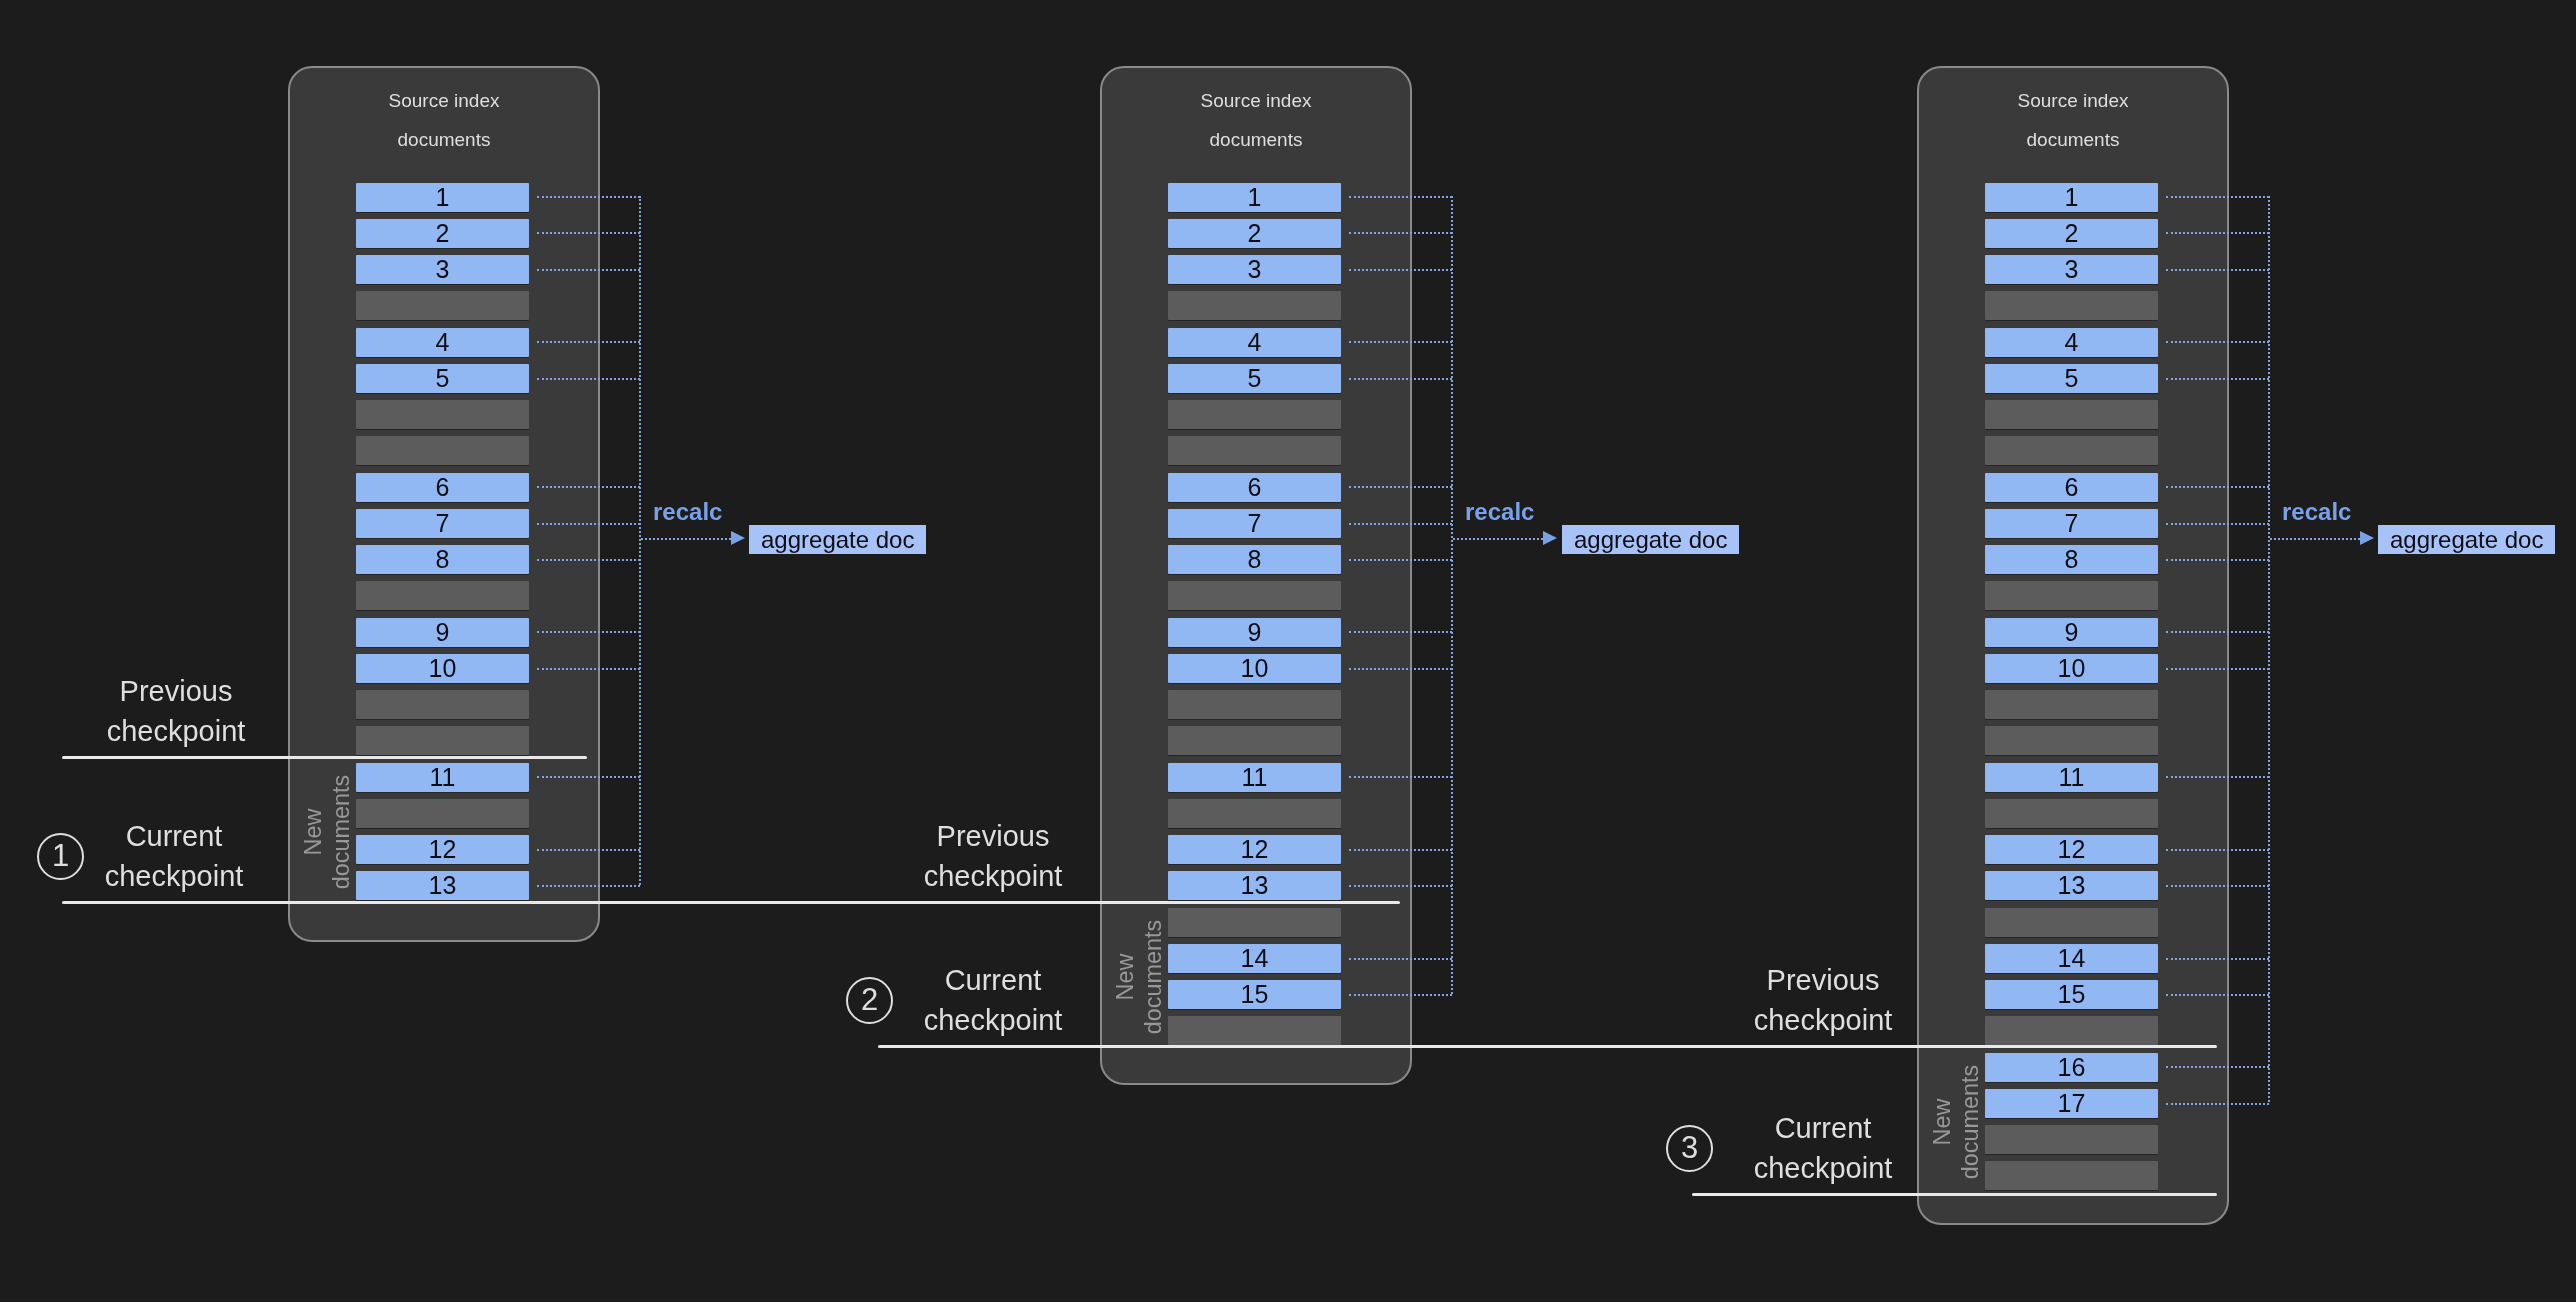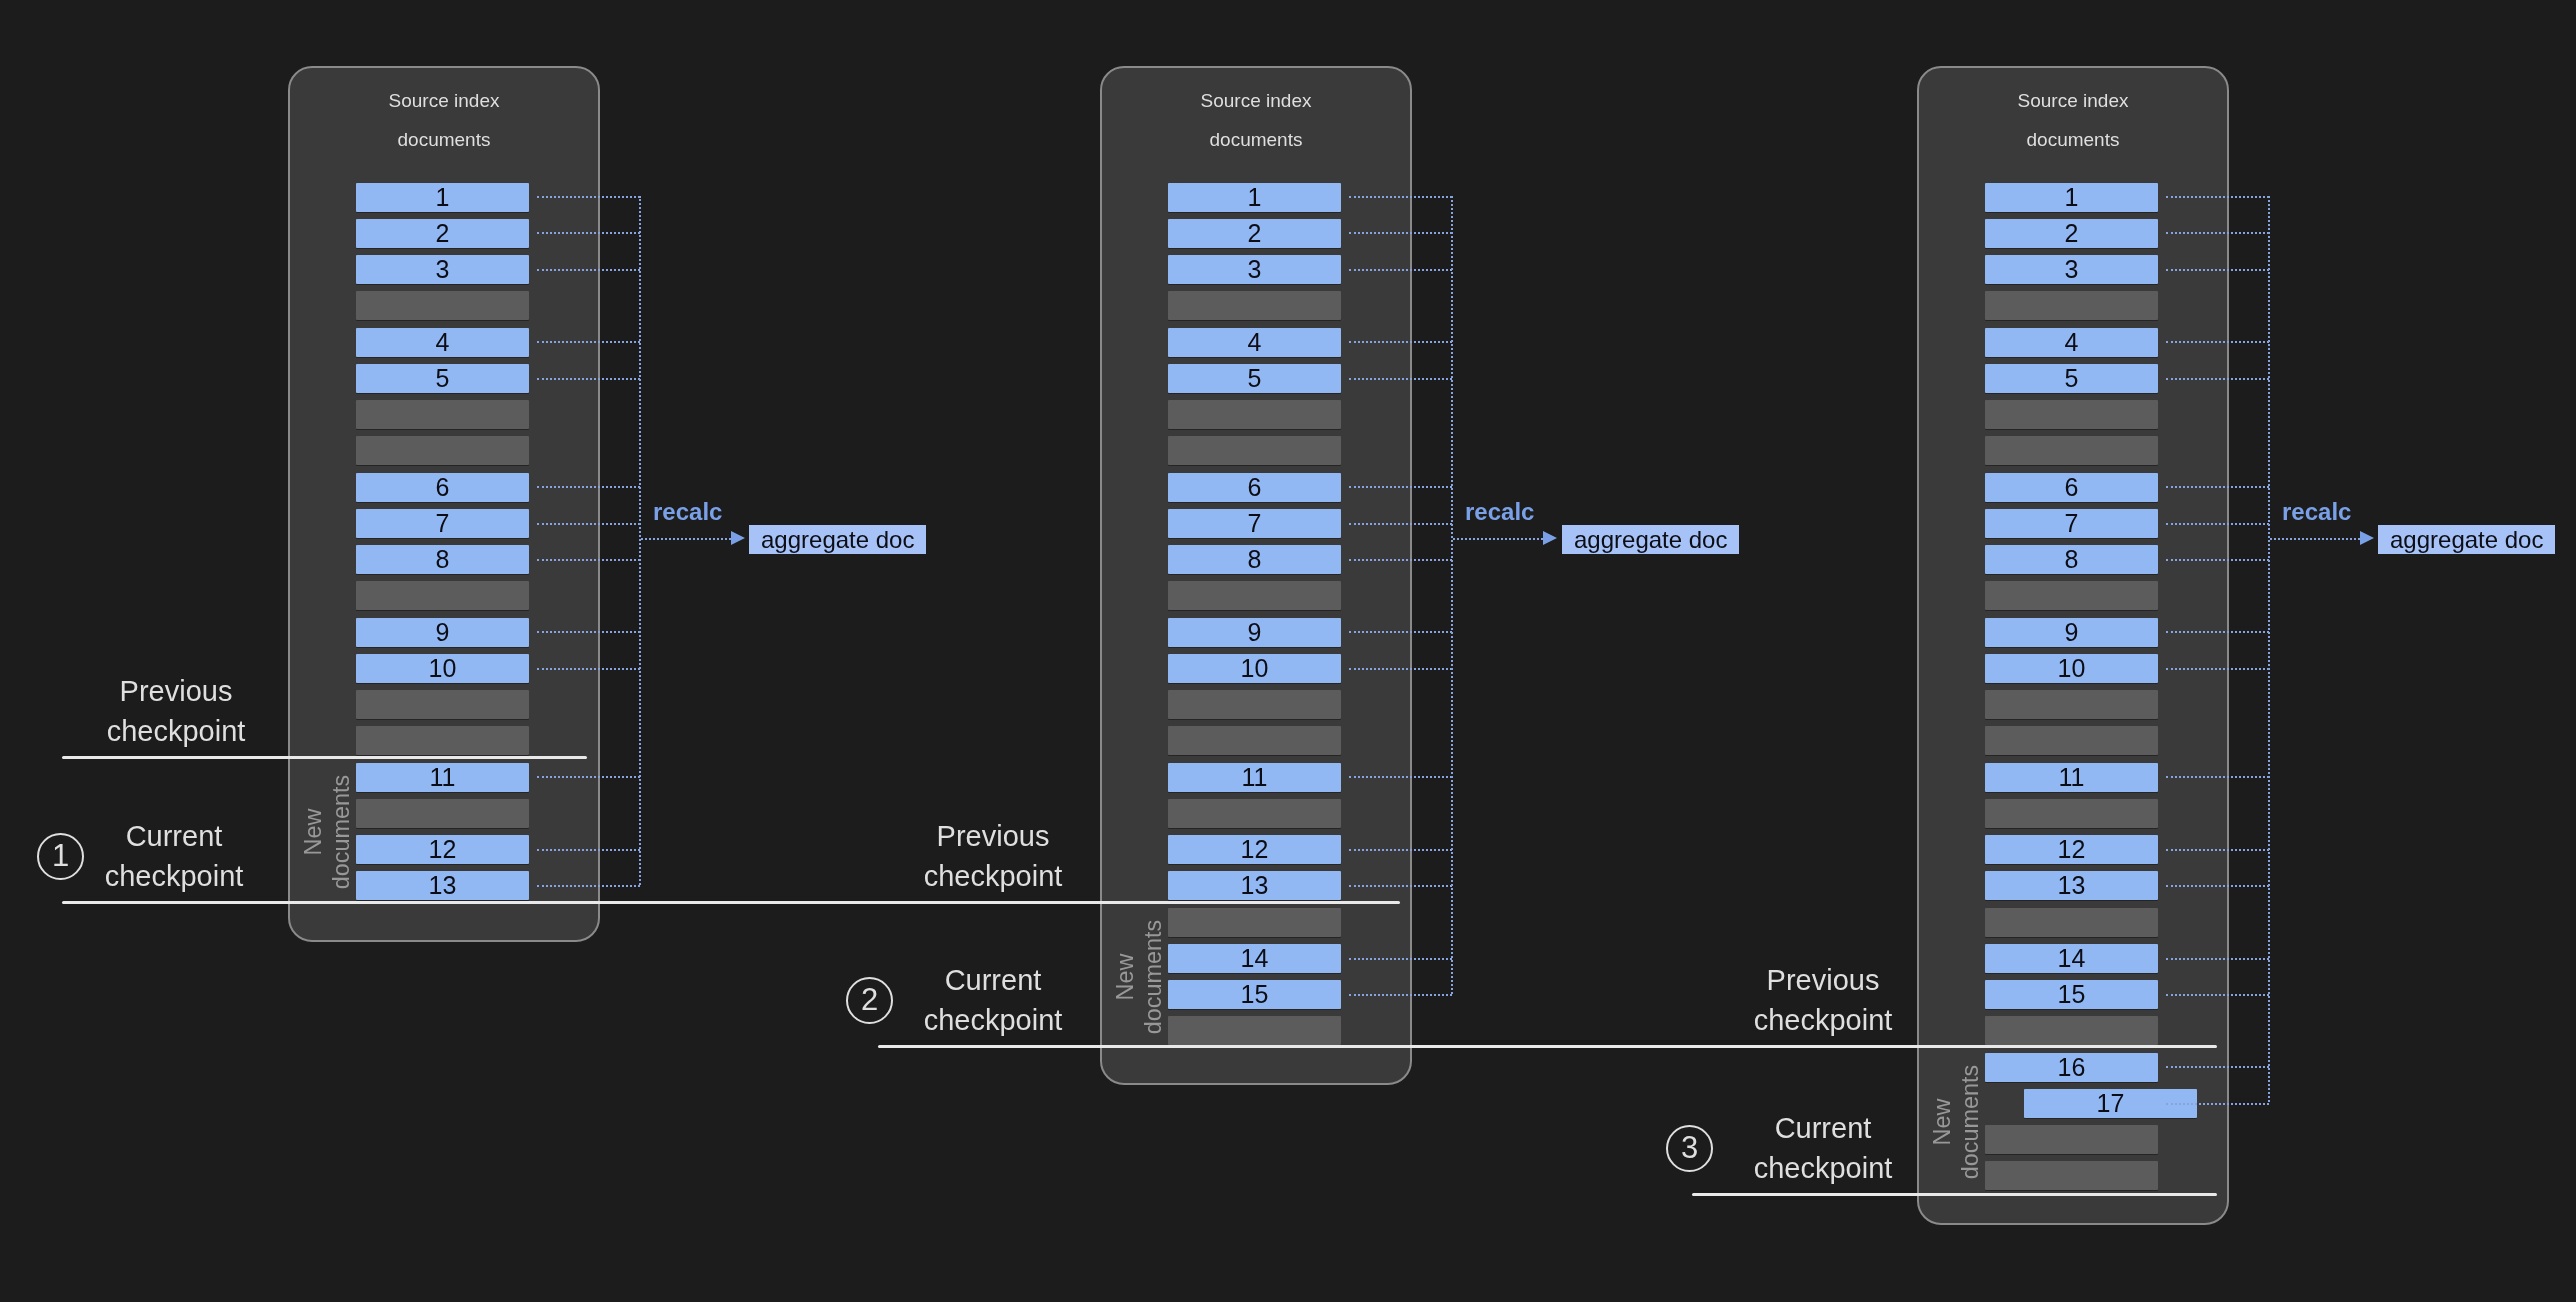--- a/index.html
+++ b/index.html
@@ -289,21 +289,21 @@
     <div class="stub" style="left: 2166px; top: 958px;"></div>
     <div class="doc-row blue" style="left: 1985px; top: 980px;">
       <span class="doc-num">15</span>
     </div>
     <div class="stub" style="left: 2166px; top: 994px;"></div>
     <div class="doc-row gray" style="left: 1985px; top: 1016px;"></div>
     <div class="doc-row blue" style="left: 1985px; top: 1053px;">
       <span class="doc-num">16</span>
     </div>
     <div class="stub" style="left: 2166px; top: 1066px;"></div>
-    <div class="doc-row blue" style="left: 1985px; top: 1089px; margin-left: 39px;">
+    <div class="doc-row blue" style="left: 1985px; top: 1089px;">
       <span class="doc-num">17</span>
     </div>
     <div class="stub" style="left: 2166px; top: 1103px;"></div>
     <div class="doc-row gray" style="left: 1985px; top: 1125px;"></div>
     <div class="doc-row gray" style="left: 1985px; top: 1161px;"></div>
     <div class="vline" style="left: 2268px; top: 196px; height: 906px;"></div>
     <div class="arrow-line" style="left: 2270px; top: 538px;"></div>
     <div class="arrow-head" style="left: 2360px; top: 531px;"></div>
     <div class="recalc-label" style="left: 2282px; top: 498px;">recalc</div>
     <div class="agg-box" style="left: 2378px; top: 525px;">aggregate doc</div>

